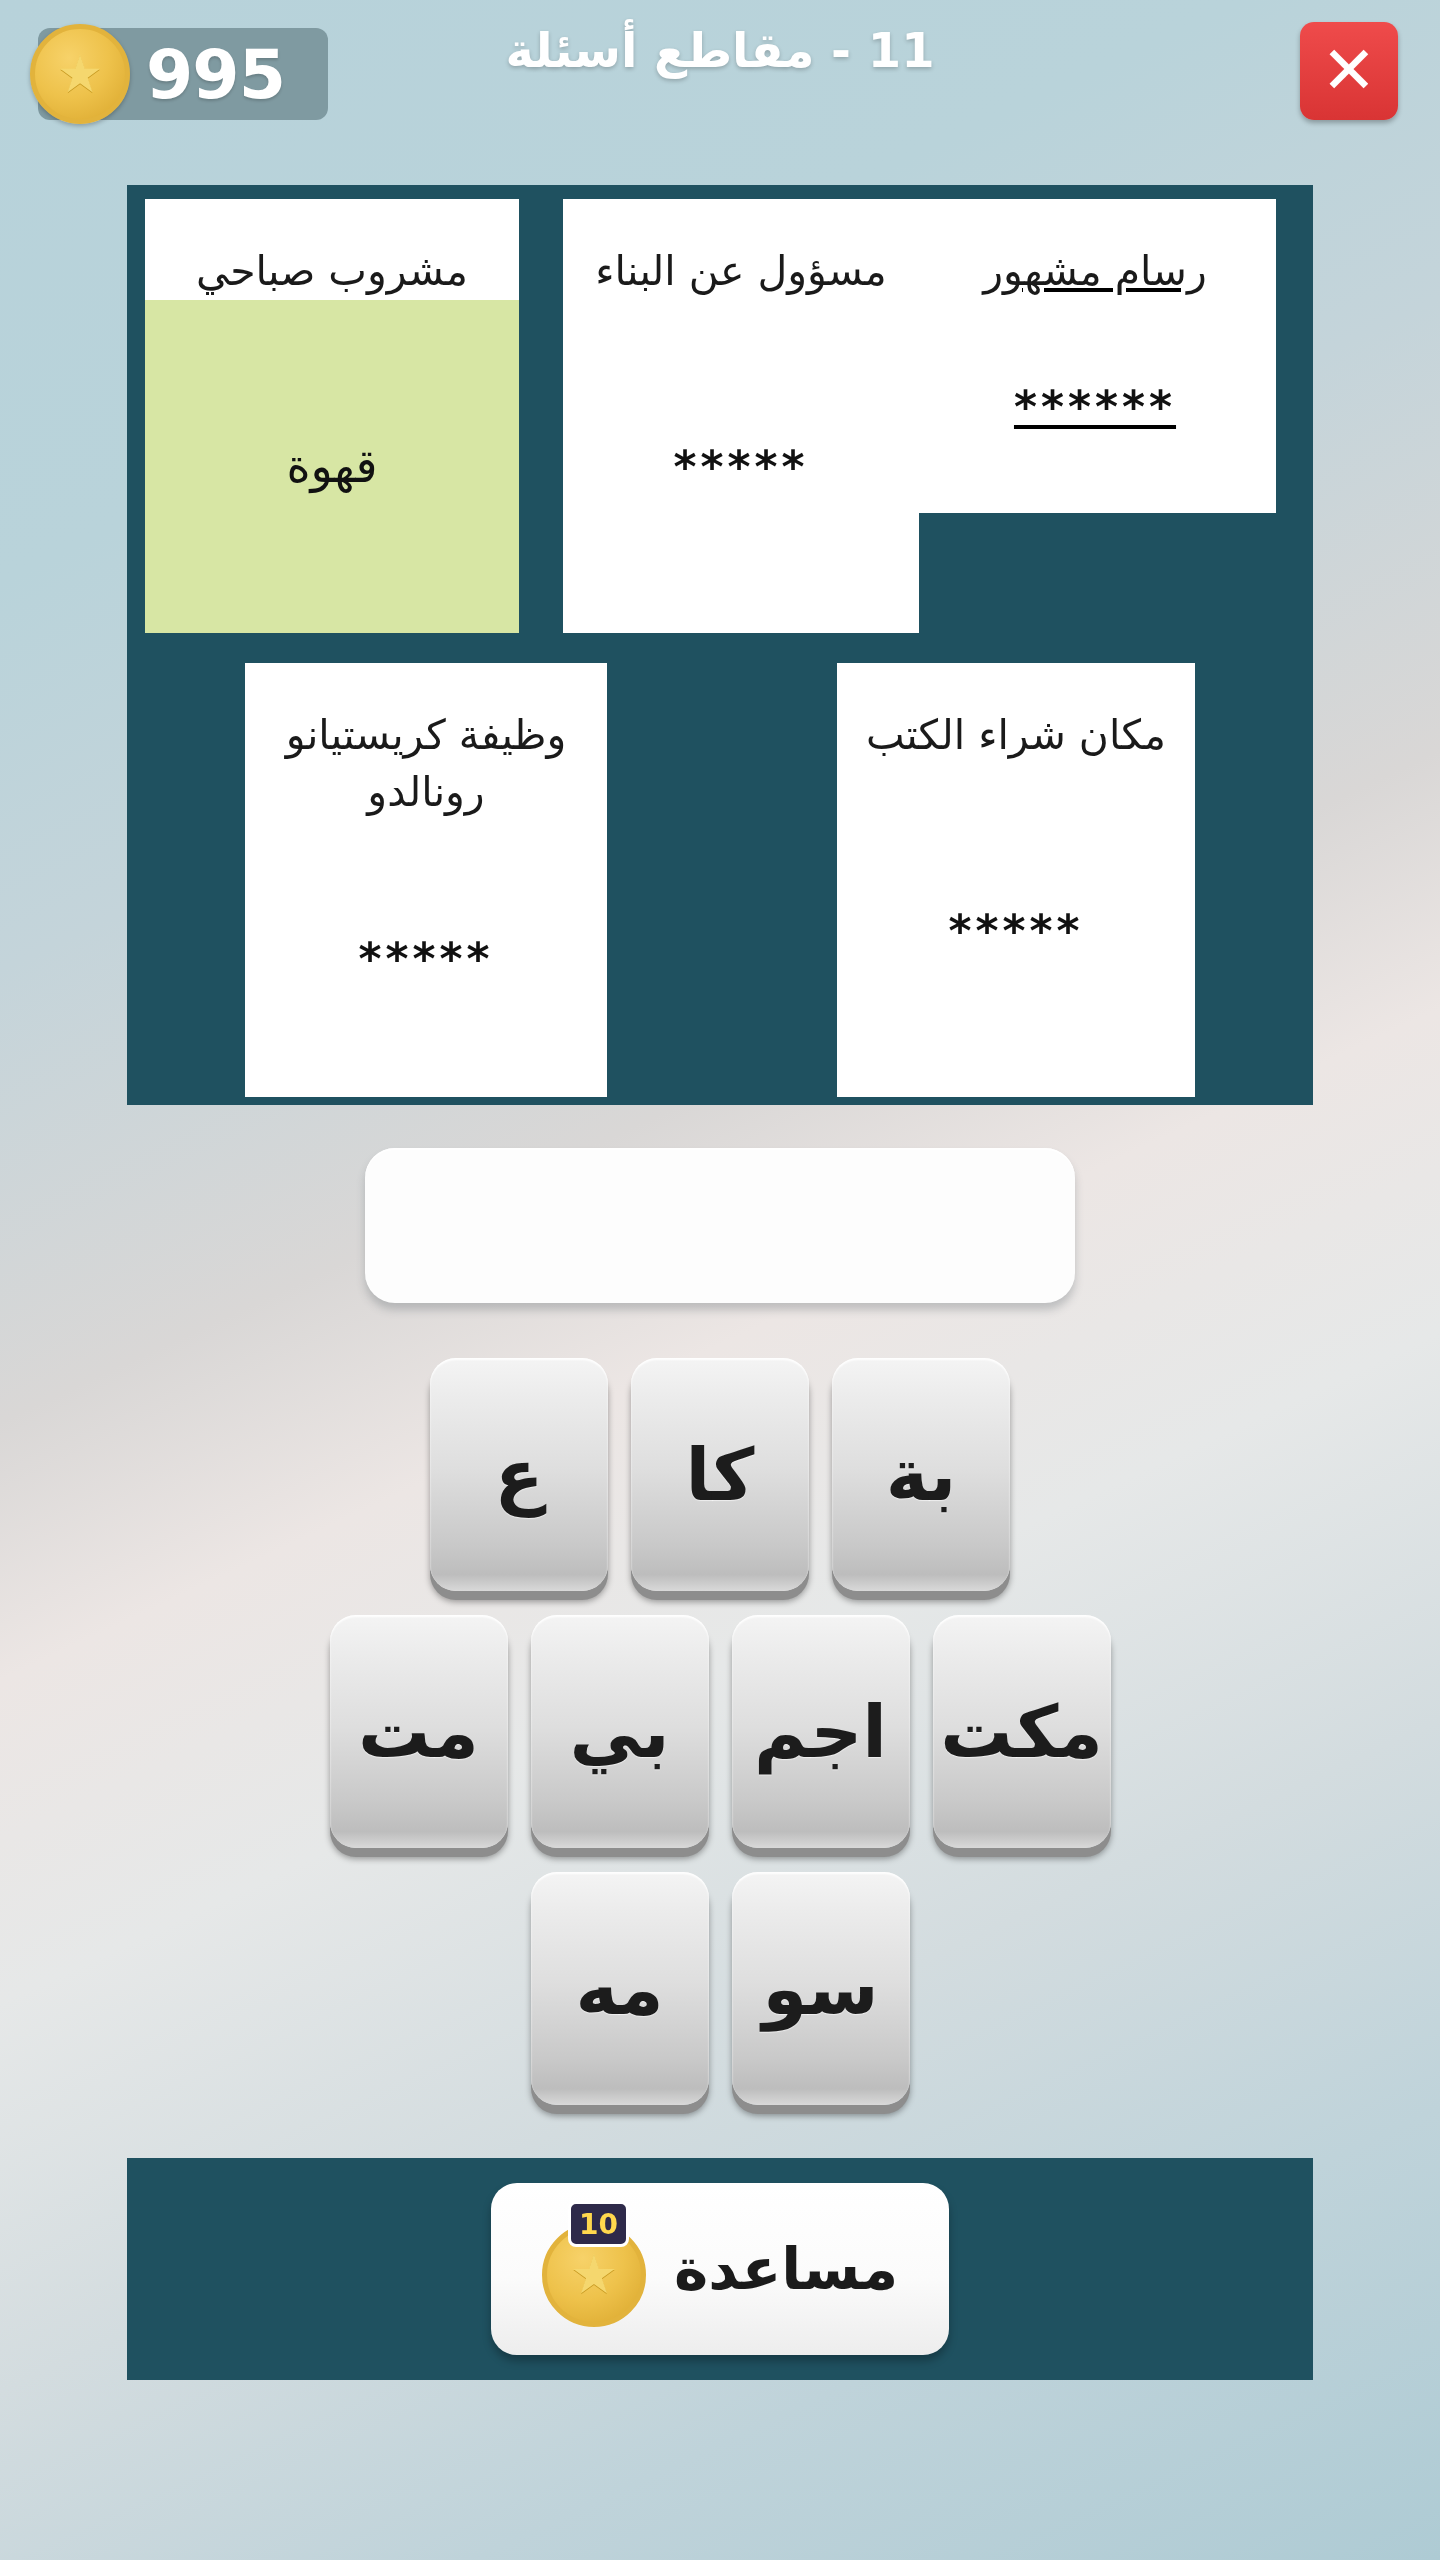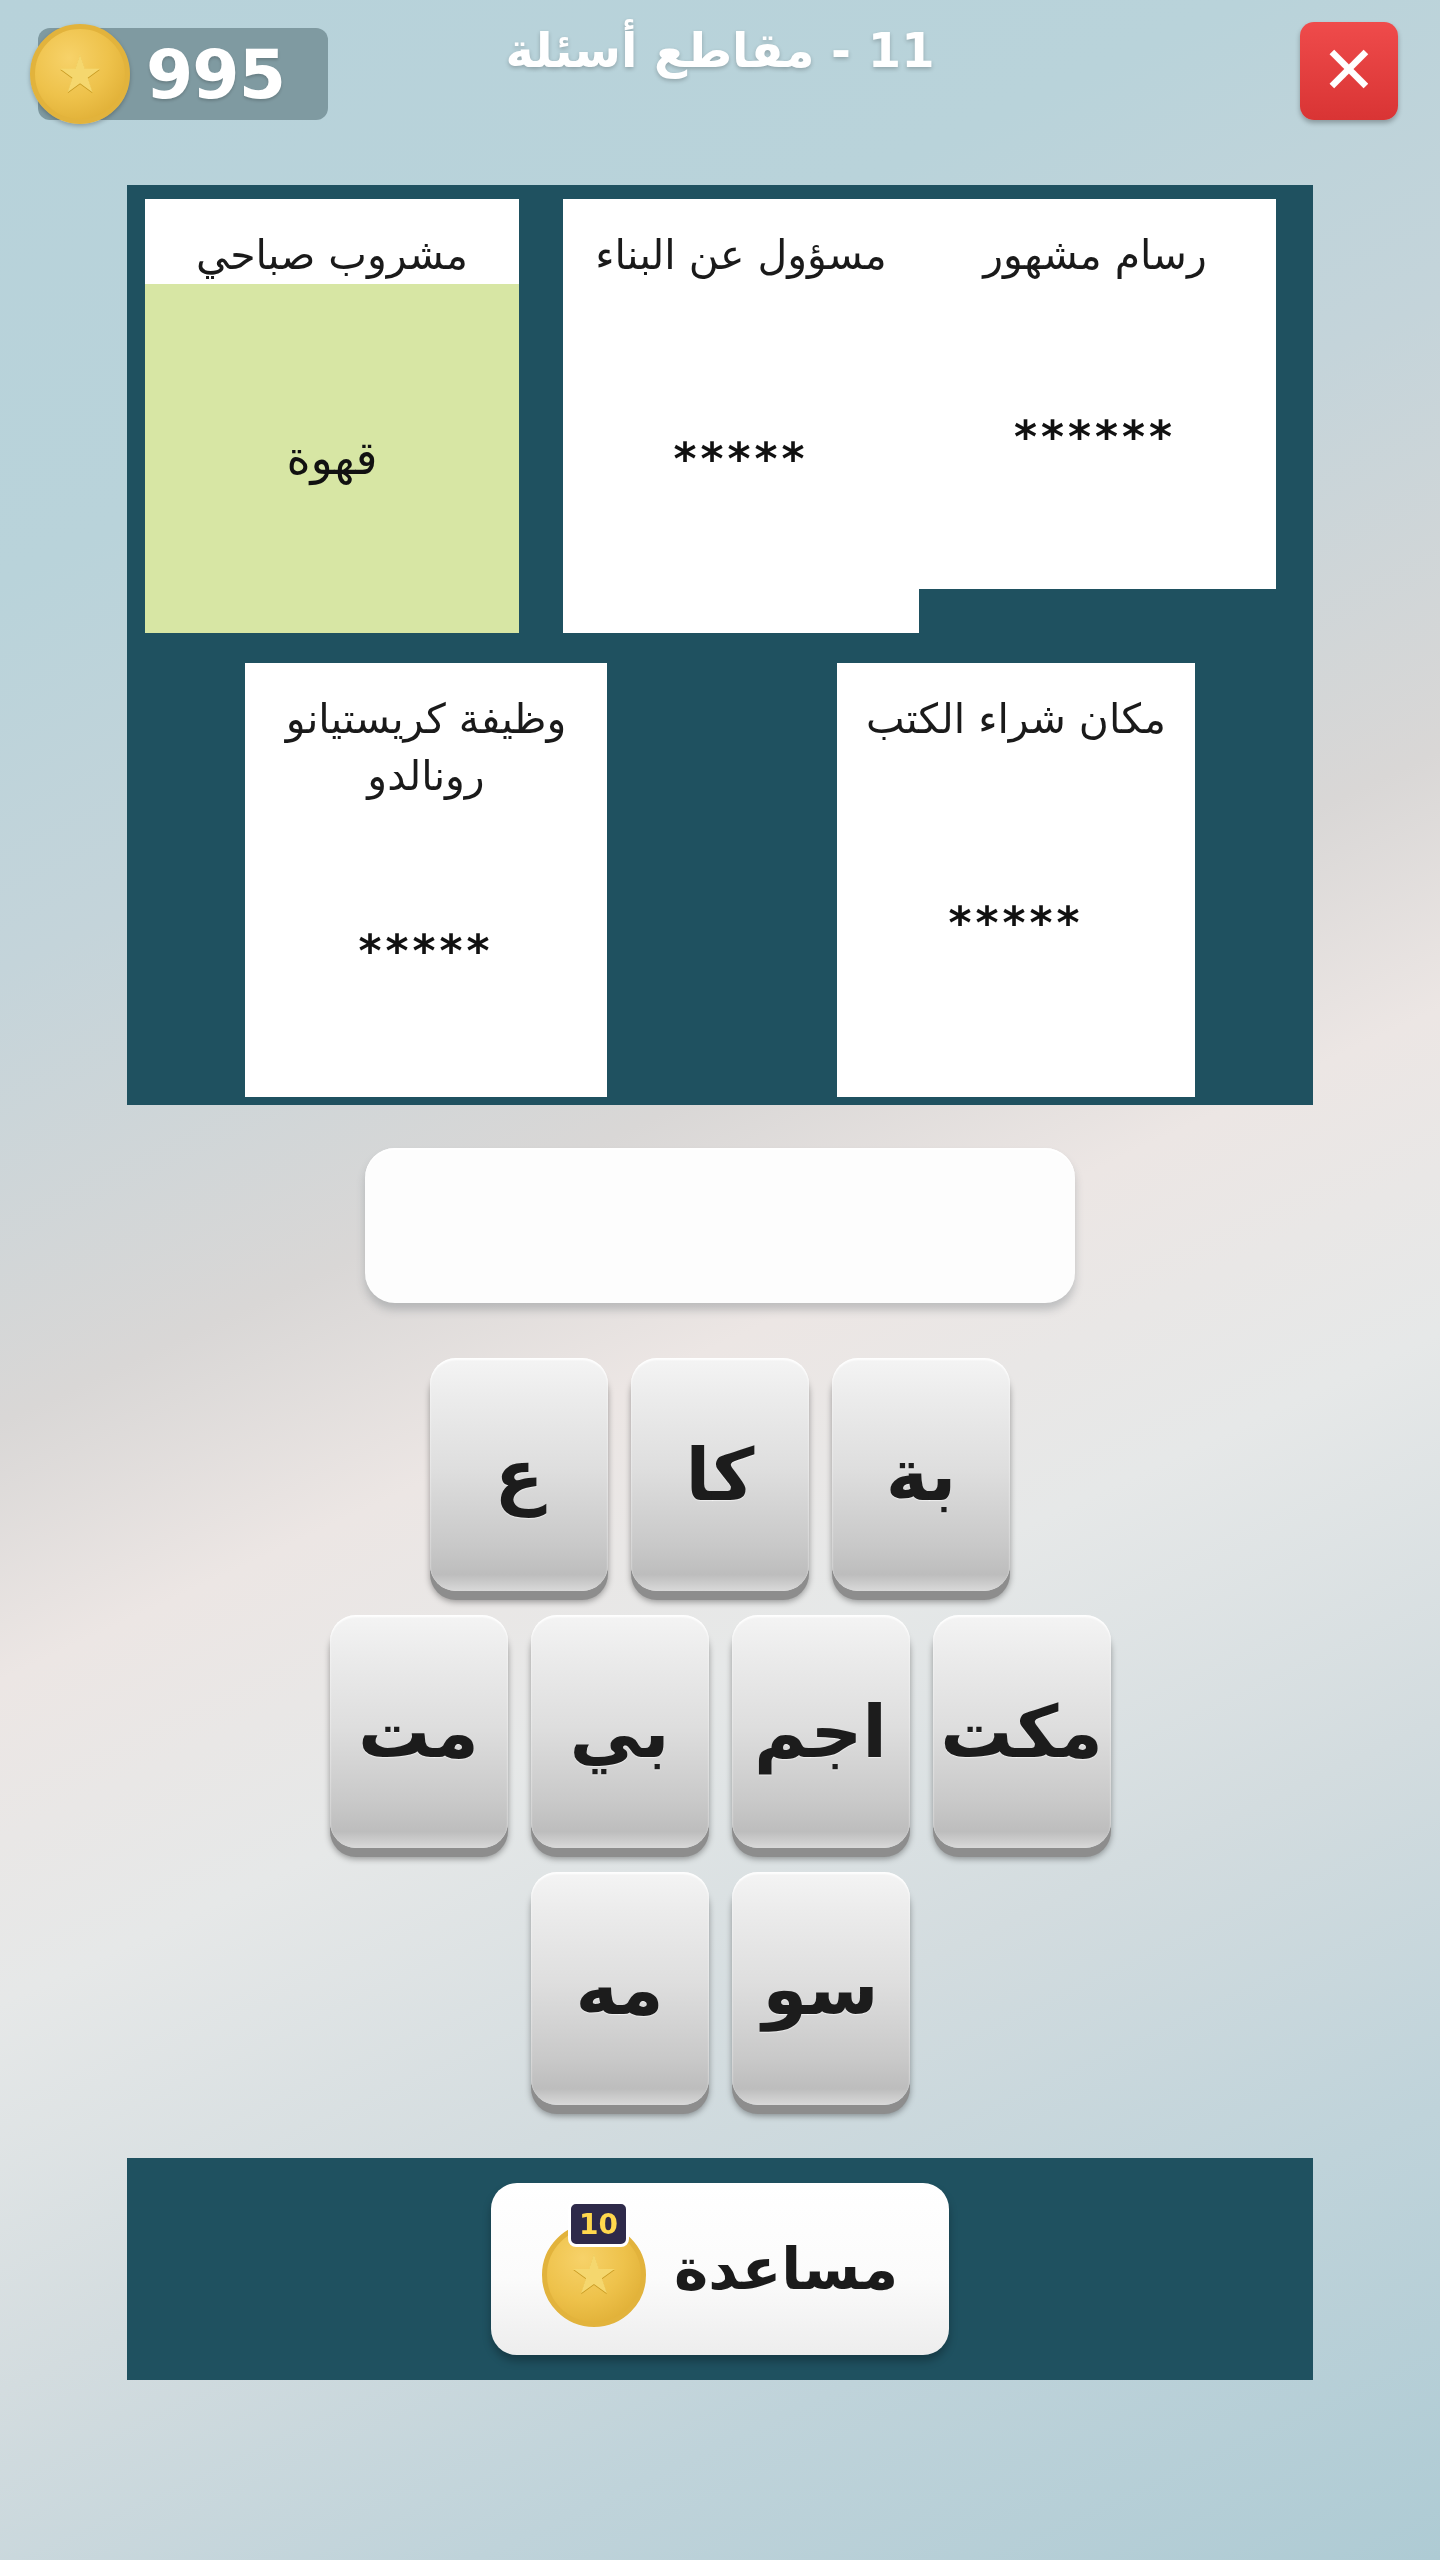--- a/index.html
+++ b/index.html
@@ -92,21 +92,21 @@
   }
   .qcard {
     position: absolute;
     background: #ffffff;
     display: flex;
     flex-direction: column;
     direction: rtl;
   }
   .qcard .prompt {
     flex: 0 0 auto;
-    padding: 28px 18px 0 18px;
+    padding: 44px 18px 0 18px;
     text-align: center;
     font-size: 41px;
     line-height: 1.38;
     color: #1a1a1a;
     font-weight: normal;
   }
   .qcard .answer-zone {
     flex: 1 1 auto;
     display: flex;
     align-items: center;
@@ -124,21 +124,21 @@
   }
   .qcard.solved .answer {
     font-size: 46px;
     letter-spacing: 0;
     font-weight: normal;
   }
 
   
   #card-0 { left: 18px;  top: 14px;  width: 374px; height: 434px; }
   #card-1 { left: 436px; top: 14px;  width: 356px; height: 434px; }
-  #card-2 { left: 787px; top: 14px;  width: 362px; height: 390px; }
+  #card-2 { left: 787px; top: 14px;  width: 362px; height: 314px; text-decoration: underline; }
   #card-3 { left: 118px; top: 478px; width: 362px; height: 434px; }
   #card-4 { left: 710px; top: 478px; width: 358px; height: 434px; }
 
   
   #answer-slot {
     position: absolute;
     left: 365px; top: 1148px;
     width: 710px; height: 155px;
     background: #fdfdfd;
     border-radius: 30px;

